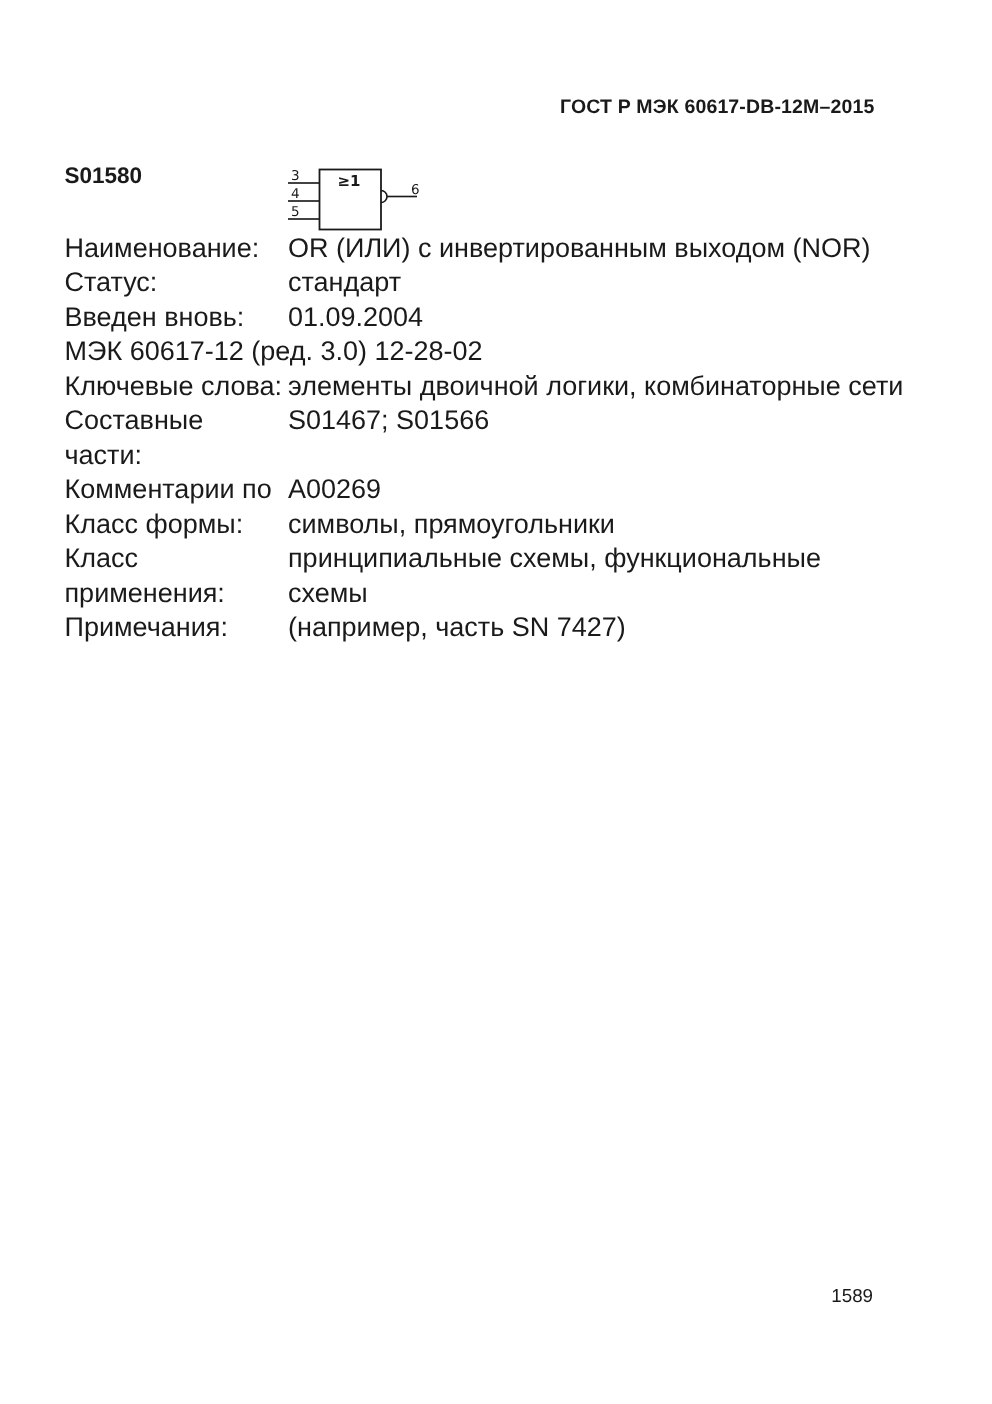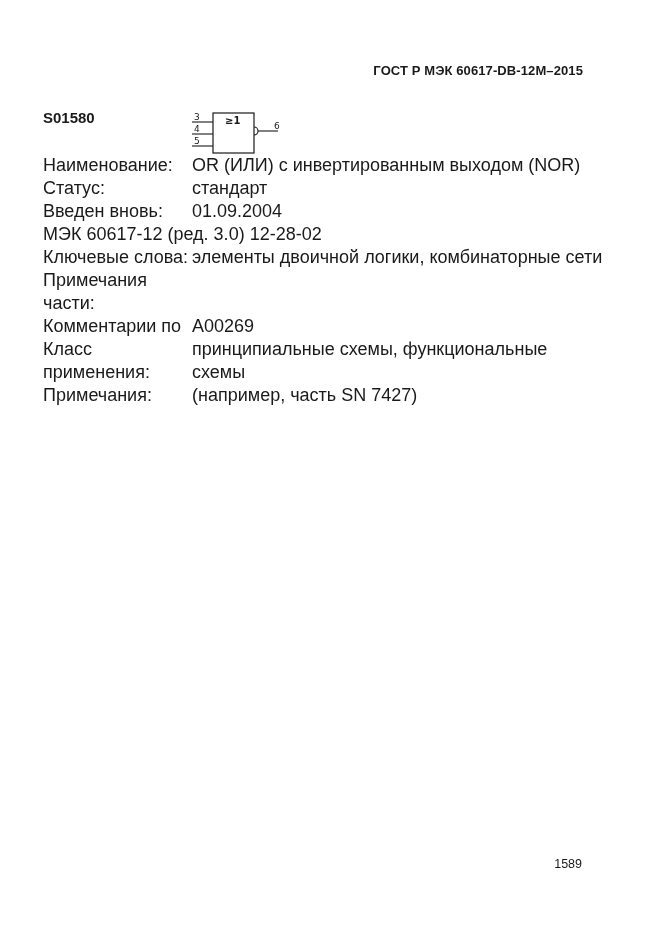--- a/index.html
+++ b/index.html
@@ -102,25 +102,30 @@
     <div class="value">01.09.2004</div>
   </div>
   <div class="row">
     <div class="value">МЭК 60617-12 (ред. 3.0) 12-28-02</div>
   </div>
   <div class="row">
     <div class="label">Ключевые слова:</div>
     <div class="value">элементы двоичной логики, комбинаторные сети</div>
   </div>
   <div class="row">
-    <div class="label">Примечания части:</div>
+    <div class="label">Составные части:</div>
+    <div class="value">S01467; S01566</div>
   </div>
   <div class="row">
     <div class="label">Комментарии по</div>
     <div class="value">A00269</div>
+  </div>
+  <div class="row">
+    <div class="label">Класс формы:</div>
+    <div class="value">символы, прямоугольники</div>
   </div>
   <div class="row">
     <div class="label">Класс применения:</div>
     <div class="value">принципиальные схемы, функциональные схемы</div>
   </div>
   <div class="row">
     <div class="label">Примечания:</div>
     <div class="value">(например, часть SN 7427)</div>
   </div>
 </div>

